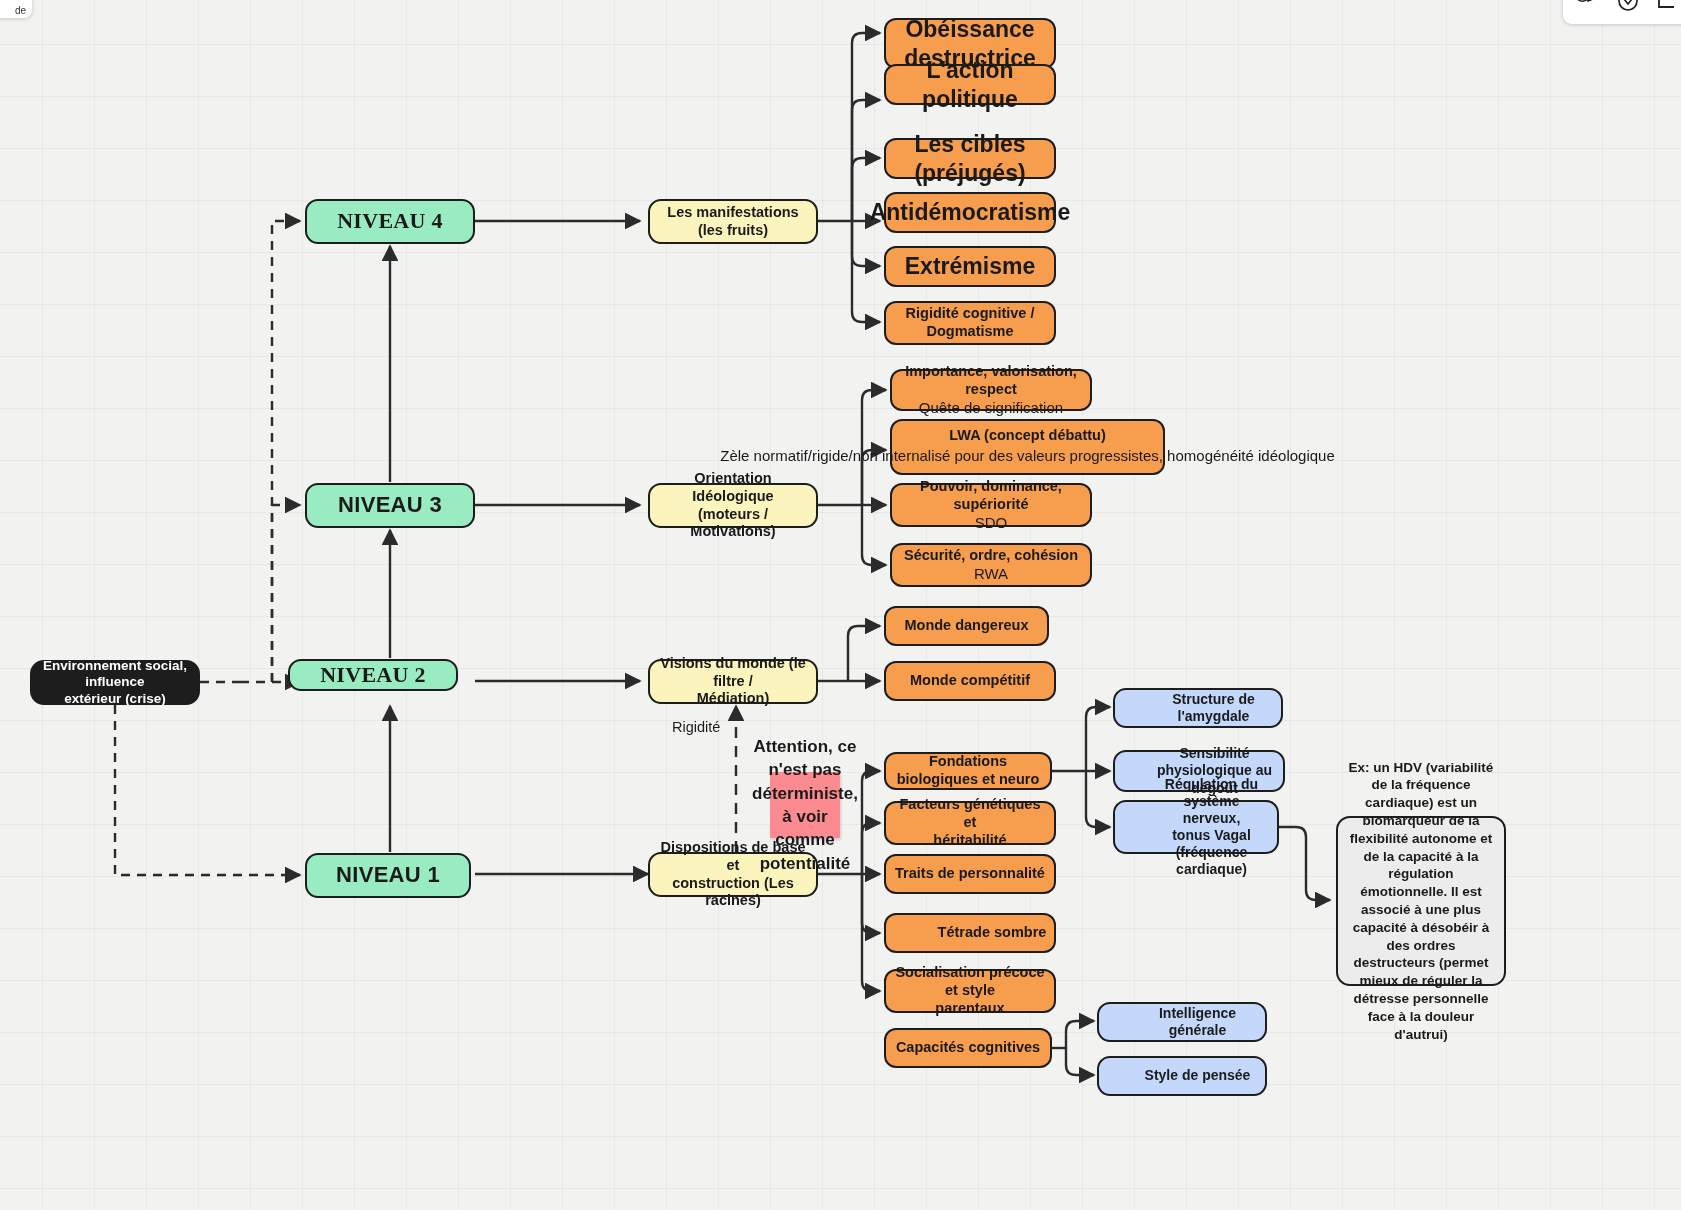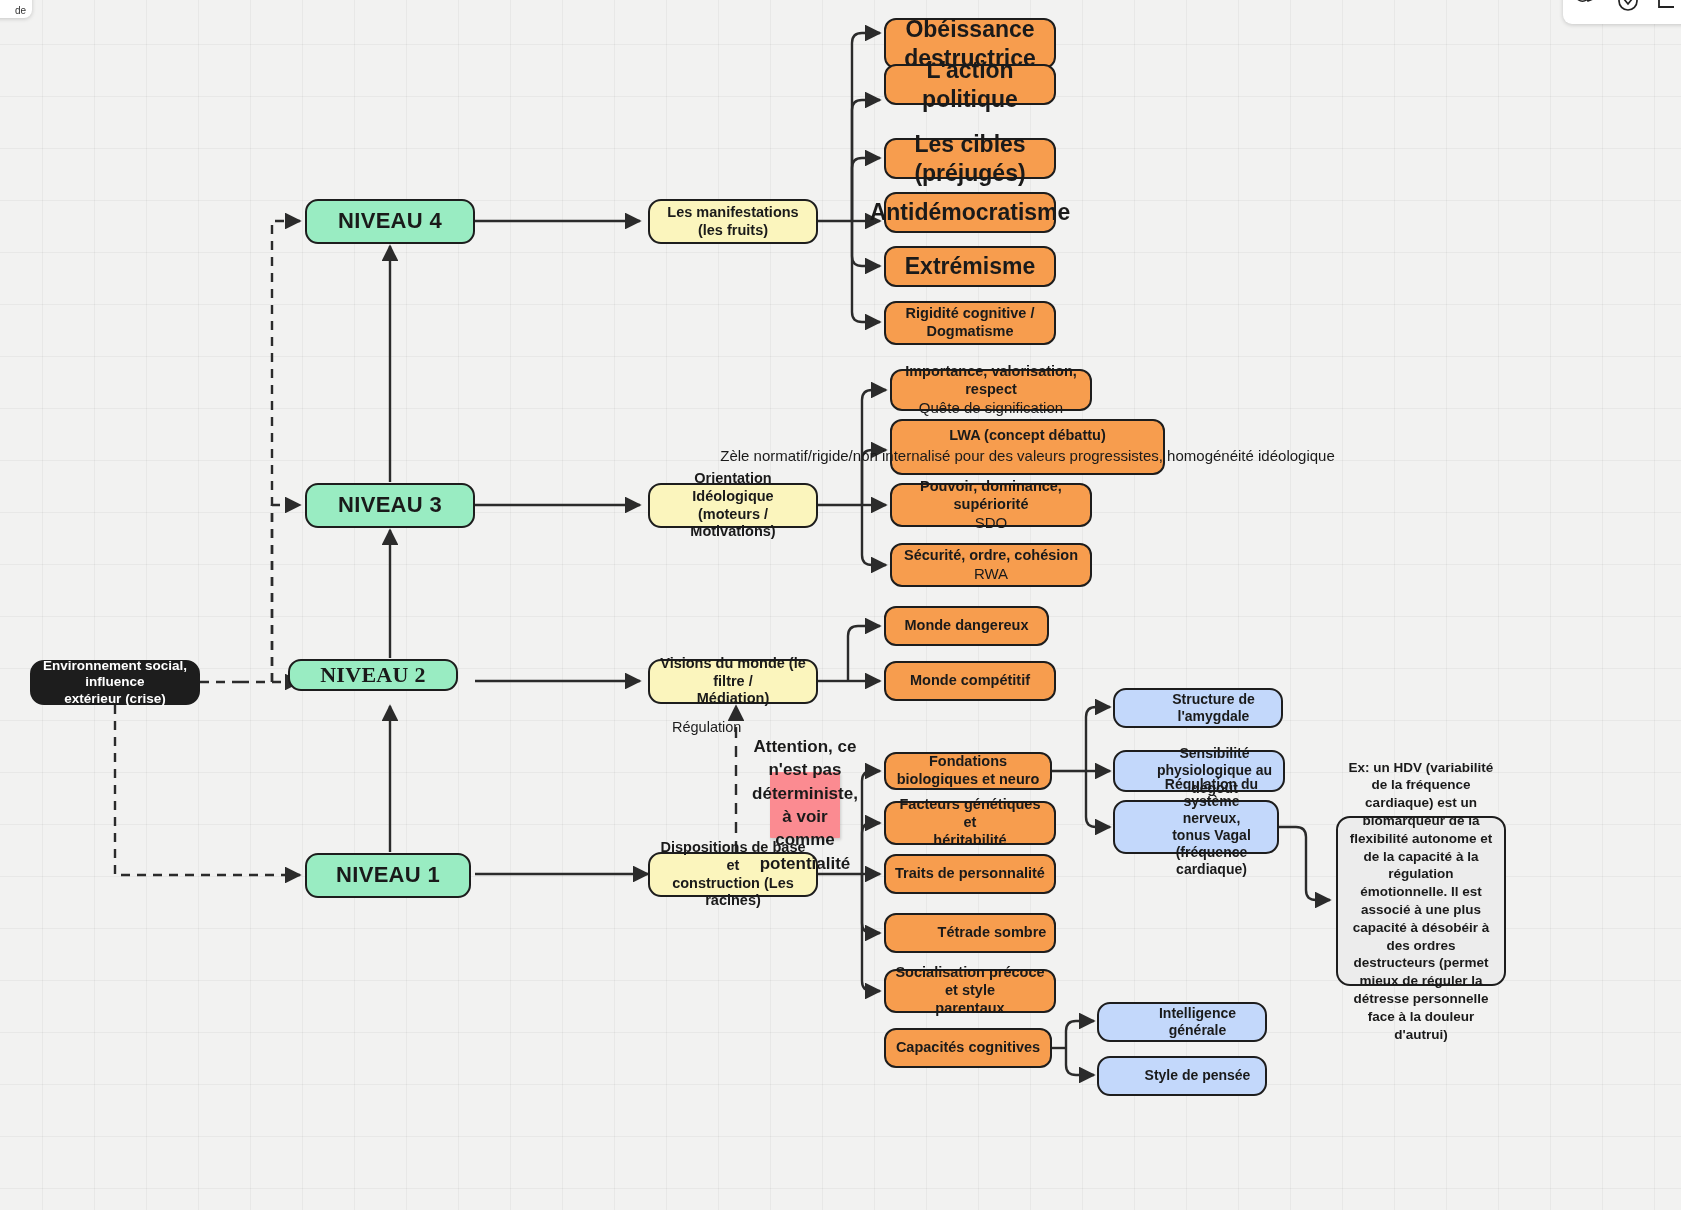--- a/index.html
+++ b/index.html
@@ -228,28 +228,28 @@
       <path d="M1086 771 L1086 817 Q1086 827 1096 827 L1110 827" marker-end="url(#arrow)"></path>
 
       <path d="M1278 827 L1296 827 Q1306 827 1306 837 L1306 890 Q1306 900 1316 900 L1330 900" marker-end="url(#arrow)"></path>
 
       <path d="M1052 1048 L1066 1048"></path>
       <path d="M1066 1048 L1066 1031 Q1066 1021 1076 1021 L1094 1021" marker-end="url(#arrow)"></path>
       <path d="M1066 1048 L1066 1065 Q1066 1075 1076 1075 L1094 1075" marker-end="url(#arrow)"></path>
     </g>
   </svg>
 
-  <div class="edge-label" style="left:672px; top:719px;">Régulation</div>
+  <div class="edge-label" style="left:672px; top:719px;">Rigidité</div>
 
   <div class="node n-black" style="left:30px; top:660px; width:170px; height:45px;">
     <span class="inner">Environnement social, influence
 extérieur (crise)</span>
   </div>
 
-  <div class="node n-level" style="left:305px; top:199px; width:170px; height:45px;">
+  <div class="node n-level" style="left:305px; top:199px; width:170px; height:45px;font-family:Liberation Serif, serif;">
     <span class="inner">NIVEAU 4</span>
   </div>
   <div class="node n-level" style="left:305px; top:483px; width:170px; height:45px;">
     <span class="inner">NIVEAU 3</span>
   </div>
   <div class="node n-level" style="left:288px; top:659px; width:170px; height:32px;font-family:Liberation Serif, serif;">
     <span class="inner">NIVEAU 2</span>
   </div>
   <div class="node n-level" style="left:305px; top:853px; width:166px; height:45px;">
     <span class="inner">NIVEAU 1</span>

